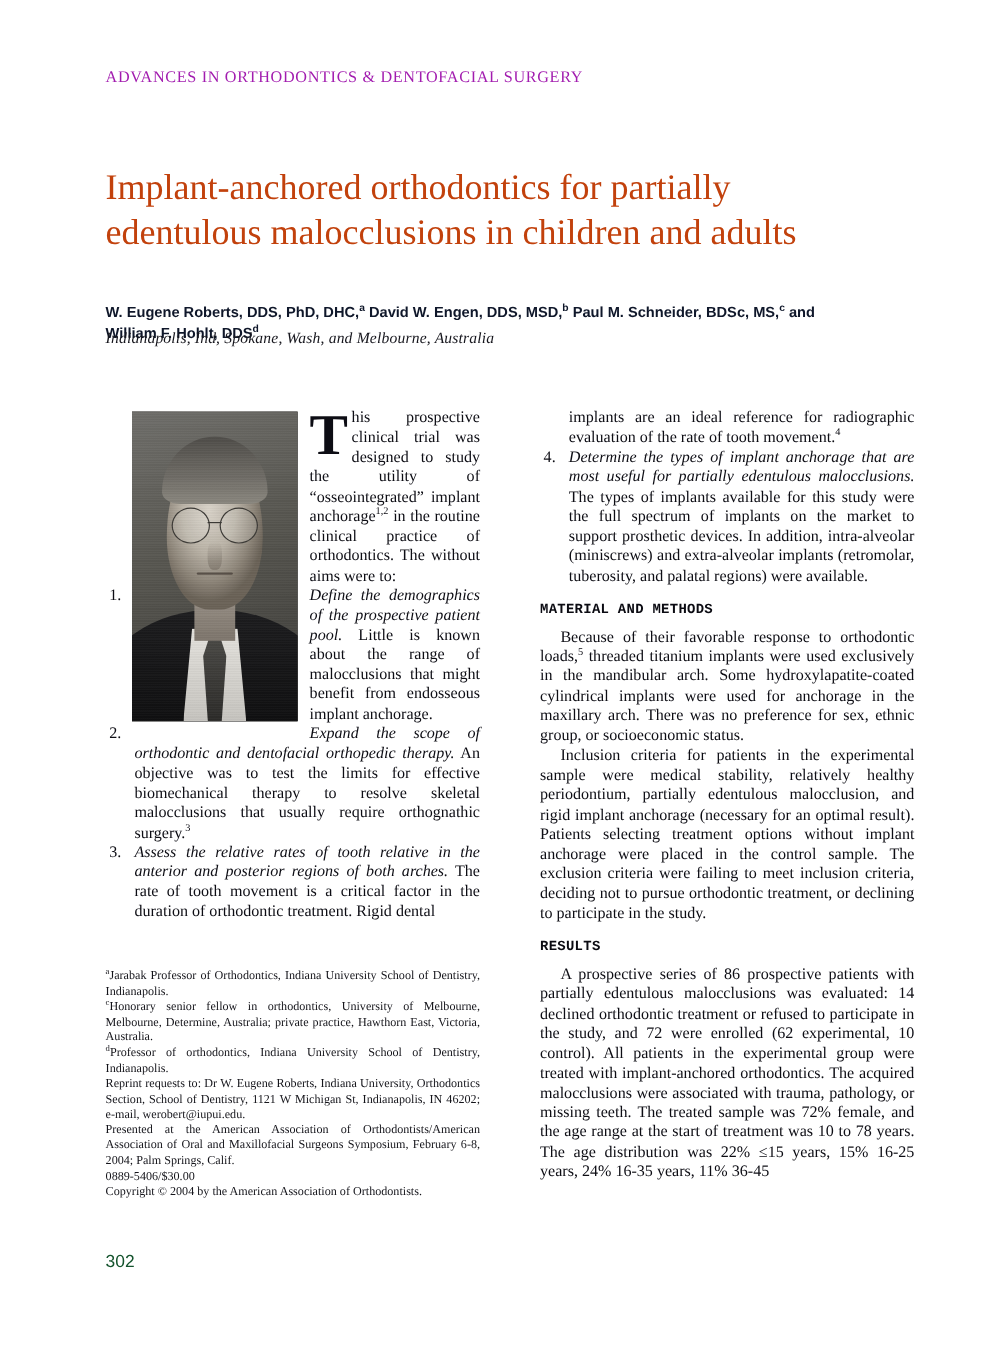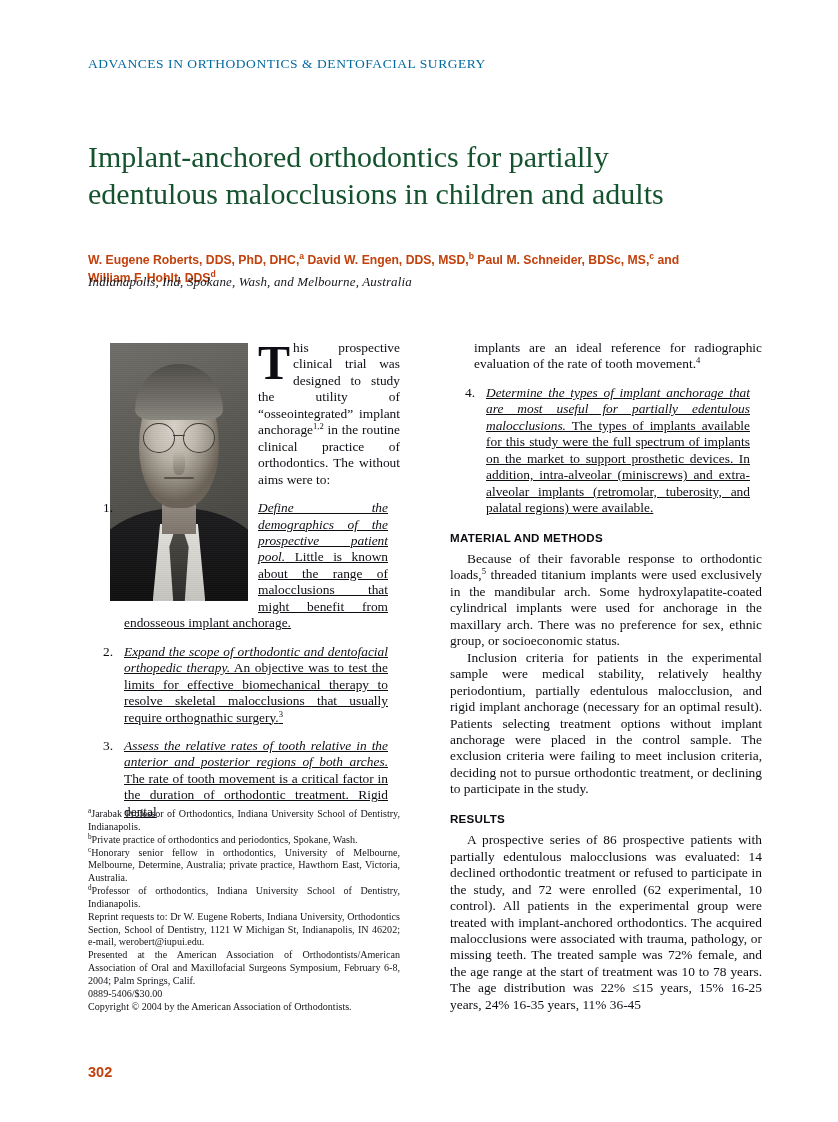--- a/index.html
+++ b/index.html
@@ -27,48 +27,48 @@
   }
 
   
   .running-head {
     position: absolute;
     left: 0;
     top: 56px;
     font-family: "Liberation Serif", serif;
     font-size: 13.5px;
     letter-spacing: 0.55px;
-    color: #0369a1;
+    color: #a21caf;
     white-space: nowrap;
   }
 
   
   .title {
     position: absolute;
     left: 0;
     top: 118px;
     width: 600px;
     font-family: "Liberation Serif", serif;
     font-size: 30px;
     line-height: 37px;
     font-weight: 400;
-    color: #14532d;
+    color: #c2410c;
   }
 
   
   .authors {
     position: absolute;
     left: 0;
     top: 252px;
     width: 650px;
     font-family: "Liberation Sans", sans-serif;
     font-size: 12.2px;
     font-weight: bold;
     line-height: 17.5px;
-    color: #c2410c;
+    color: #0f172a;
   }
   .authors sup {
     font-size: 8.6px;
     vertical-align: super;
     line-height: 0;
   }
   .affil {
     position: absolute;
     left: 0;
     top: 274px;
@@ -184,37 +184,36 @@
 
   ol.aims {
     margin: 0;
     padding: 0;
     list-style: none;
     counter-reset: aim;
   }
   ol.aims > li {
     position: relative;
     padding-left: 24px;
-    margin: 12px;
+    margin: 0;
     counter-increment: aim;
     text-align: justify;
-    text-decoration: underline;
   }
   ol.aims > li::before {
     content: counter(aim) ".";
     position: absolute;
     left: 3px;
     top: 0;
   }
   ol.aims.start4 { counter-reset: aim 3; }
   em { font-style: italic; }
   sup { font-size: 8.6px; vertical-align: super; line-height: 0; }
 
   .sec-head {
-    font-family: Liberation Sans, sans-serif;
+    font-family: Liberation Mono, monospace;
     font-size: 11.6px;
     font-weight: bold;
     letter-spacing: 0.25px;
     margin: 13px 0 5px 0;
     color: #0b0b12;
   }
 
   
   .footnotes {
     position: absolute;
@@ -228,23 +227,22 @@
   }
   .footnotes p { margin: 0; }
   .footnotes sup { font-size: 7.2px; }
 
   .folio {
     position: absolute;
     left: 0;
     top: 1044px;
     font-family: "Liberation Sans", sans-serif;
     font-size: 14.5px;
-    font-weight: bold;
-    color: #c2410c;
-    margin-top: 20px;
+    font-weight: normal;
+    color: #14532d;
   }
 </style>
 </head>
 <body>
 
 <div class="page">
   <div class="content">
 
     <div class="running-head">ADVANCES IN ORTHODONTICS &amp; DENTOFACIAL SURGERY</div>
 
@@ -297,21 +295,20 @@
       <div class="sec-head">MATERIAL AND METHODS</div>
       <p class="ind"><span>Because of their favorable response to orthodontic loads,</span><sup>5</sup><span> threaded titanium implants were used exclusively in the mandibular arch. Some hydroxylapatite-coated cylindrical implants were used for anchorage in the maxillary arch. There was no preference for sex, ethnic group, or socioeconomic status.</span></p>
       <p class="ind">Inclusion criteria for patients in the experimental sample were medical stability, relatively healthy periodontium, partially edentulous malocclusion, and rigid implant anchorage (necessary for an optimal result). Patients selecting treatment options without implant anchorage were placed in the control sample. The exclusion criteria were failing to meet inclusion criteria, deciding not to pursue orthodontic treatment, or declining to participate in the study.</p>
 
       <div class="sec-head">RESULTS</div>
       <p class="ind">A prospective series of 86 prospective patients with partially edentulous malocclusions was evaluated: 14 declined orthodontic treatment or refused to participate in the study, and 72 were enrolled (62 experimental, 10 control). All patients in the experimental group were treated with implant-anchored orthodontics. The acquired malocclusions were associated with trauma, pathology, or missing teeth. The treated sample was 72% female, and the age range at the start of treatment was 10 to 78 years. The age distribution was 22% ≤15 years, 15% 16-25 years, 24% 16-35 years, 11% 36-45</p>
     </div>
 
     <div class="footnotes">
       <p><sup>a</sup><span>Jarabak Professor of Orthodontics, Indiana University School of Dentistry, Indianapolis.</span></p>
-      <p><sup>b</sup><span>Private practice of orthodontics and periodontics, Spokane, Wash.</span></p>
       <p><sup>c</sup><span>Honorary senior fellow in orthodontics, University of Melbourne, Melbourne, Determine, Australia; private practice, Hawthorn East, Victoria, Australia.</span></p>
       <p><sup>d</sup><span>Professor of orthodontics, Indiana University School of Dentistry, Indianapolis.</span></p>
       <p>Reprint requests to: Dr W. Eugene Roberts, Indiana University, Orthodontics Section, School of Dentistry, 1121 W Michigan St, Indianapolis, IN 46202; e-mail, werobert@iupui.edu.</p>
       <p>Presented at the American Association of Orthodontists/American Association of Oral and Maxillofacial Surgeons Symposium, February 6-8, 2004; Palm Springs, Calif.</p>
       <p>0889-5406/$30.00</p>
       <p>Copyright © 2004 by the American Association of Orthodontists.</p>
     </div>
 
     <div class="folio">302</div>
 

